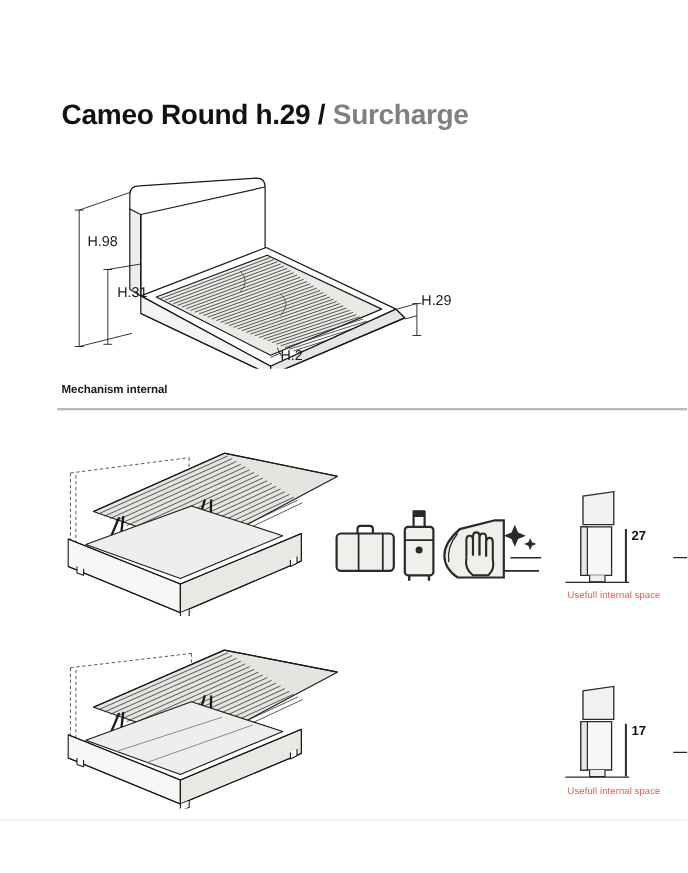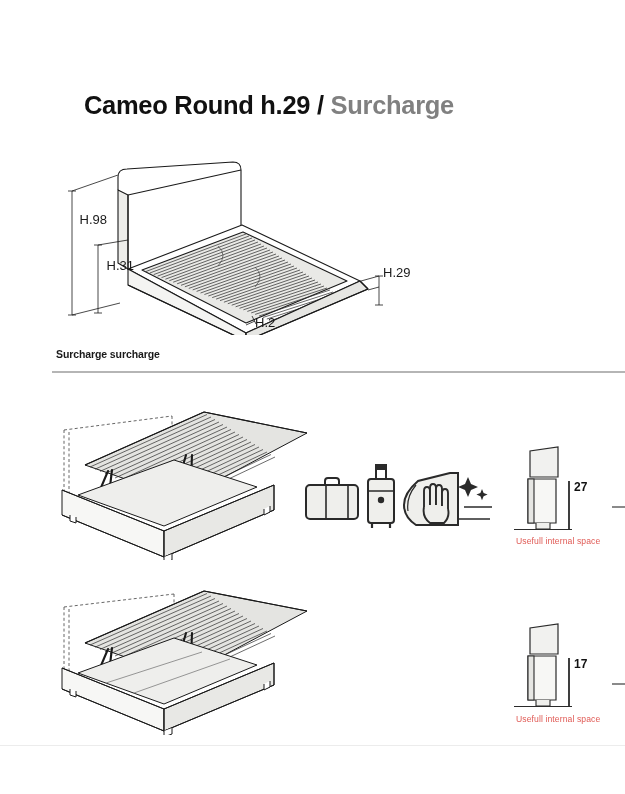--- a/index.html
+++ b/index.html
@@ -34,21 +34,21 @@
   .title {
     position: absolute;
     left: 56px;
     top: 93px;
     font-size: 25.5px;
     font-weight: bold;
     letter-spacing: -0.3px;
     white-space: nowrap;
     line-height: 1;
   }
-  .title .t-main { color: #111111; margin-left: 28px; }
+  .title .t-main { color: #111111; }
   .title .t-sep  { color: #111111; }
   .title .t-sub  { color: #808080; }
 
   
   .section-head {
     position: absolute;
     left: 56px;
     top: 348px;
     font-size: 10.5px;
     font-weight: bold;
@@ -181,21 +181,21 @@
       <path d="M 196 180 L 205 176"></path>
       <path d="M 202 171 L 206 179"></path>
     </g>
 
     <text class="dim-label" x="57" y="79" text-anchor="end">H.98</text>
     <text class="dim-label" x="84" y="125" text-anchor="end">H.31</text>
     <text class="dim-label" x="333" y="132">H.29</text>
     <text class="dim-label" x="205" y="182">H.2</text>
   </svg>
 
-  <div class="section-head">Surcharge surcharge</div>
+  <div class="section-head">Mechanism internal</div>
   <div class="section-rule"></div>
 
   <svg class="fig" style="left:52px; top:405px;" width="255" height="155" viewBox="0 0 255 155">
     <g fill="none" stroke="#1a1a1a" stroke-width="1" stroke-linejoin="round">
 
       <g stroke-dasharray="3 2.4" stroke-width="0.9" stroke="#555">
         <path d="M 12 25 L 12 90"></path>
         <path d="M 12 25 L 120 11"></path>
         <path d="M 120 11 L 120 20"></path>
         <path d="M 12 90 L 22 95"></path>

